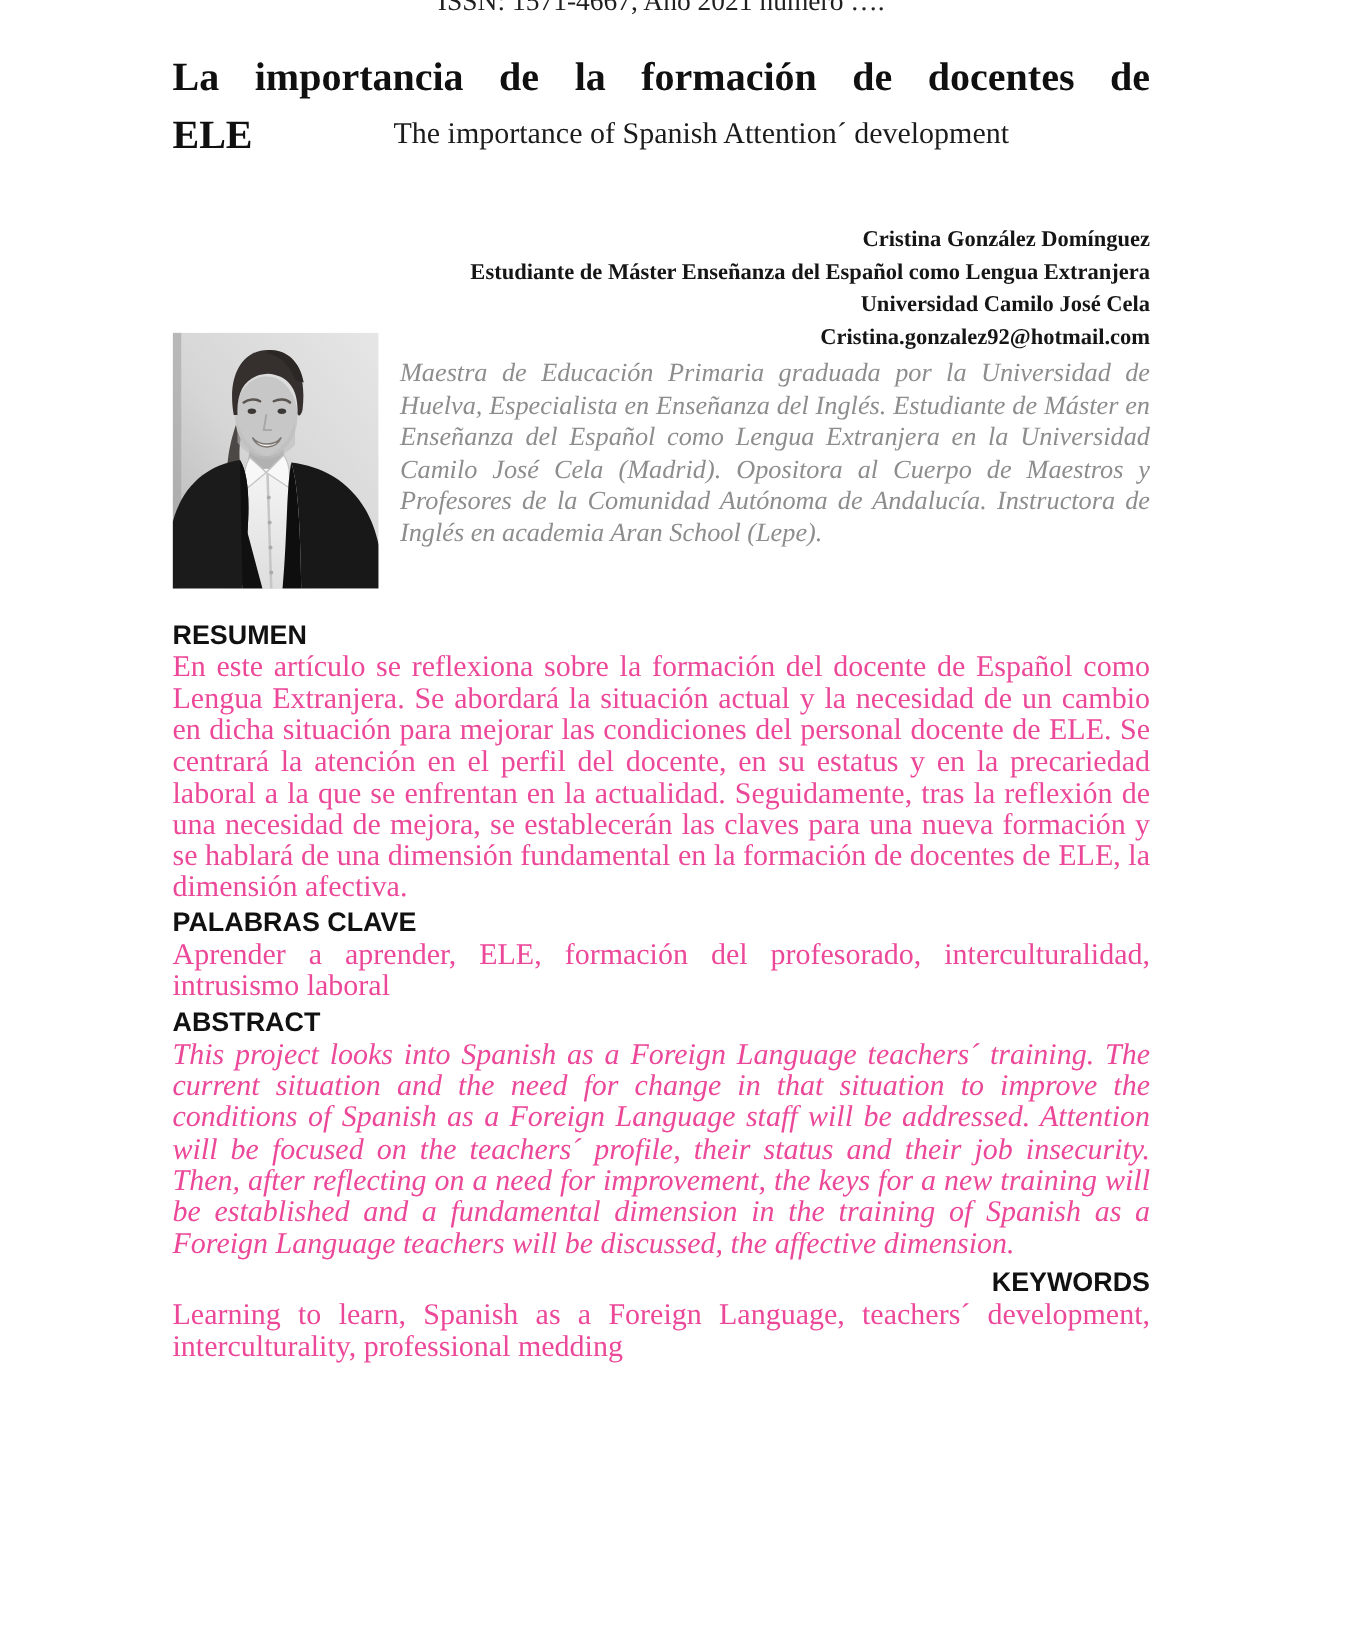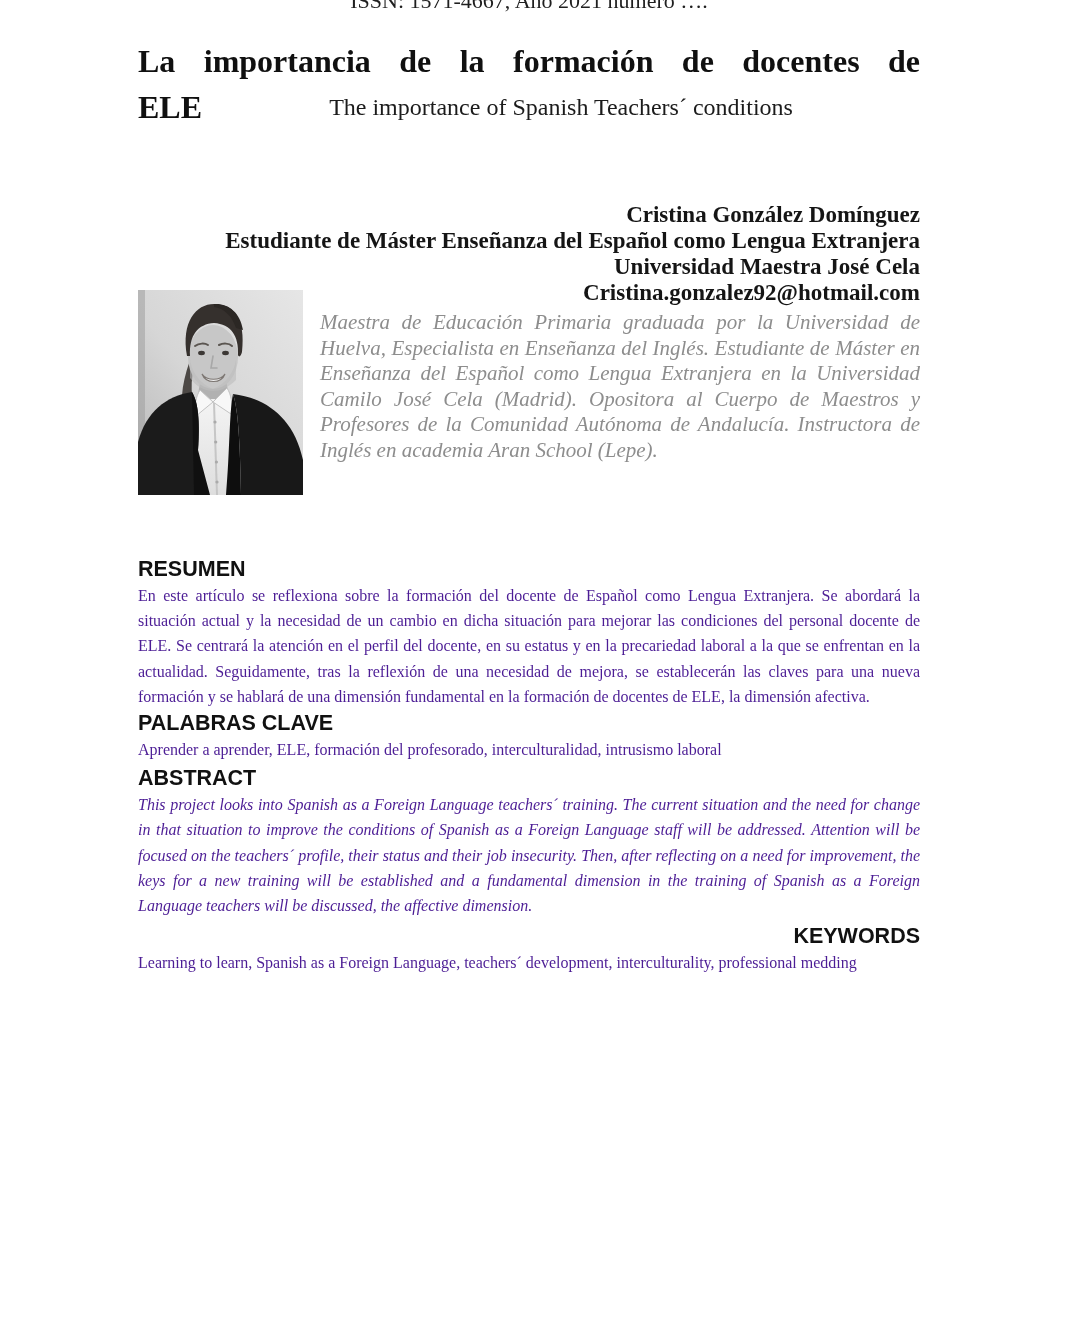--- a/index.html
+++ b/index.html
@@ -40,24 +40,24 @@
   }
   .title-l2 .sub {
     flex: 1;
     text-align: center;
     font-size: 24px;
     font-weight: normal;
     color: #1b1b1b;
   }
 
   .author {
-    margin-top: 72px;
+    margin-top: 48px;
     text-align: right;
     font-weight: bold;
-    font-size: 23px;
+    font-size: 18px;
     line-height: 26px;
     color: #151515;
   }
 
   .bio-row { margin-top: -16px; display: flex; }
   .photo-wrap {
     flex: 0 0 165px;
     width: 165px; height: 205px;
     overflow: hidden;
   }
@@ -74,48 +74,48 @@
   }
 
   .sec-h {
     font-family: "Liberation Sans", "DejaVu Sans", sans-serif;
     font-weight: bold;
     font-size: 21.5px;
     line-height: 24px;
     color: #111111;
   }
   .sec-p {
-    font-size: 16px;
+    font-size: 24px;
     line-height: 25.2px;
     text-align: justify;
-    color: #4c1d95;
+    color: #ec4899;
   }
   .italic { font-style: italic; }
-  .mt-resumen { margin-top: 62px; }
+  .mt-resumen { margin-top: 25px; }
   .mt-2 { margin-top: 2px; }
   .mt-4 { margin-top: 4px; }
   .mt-6 { margin-top: 6px; text-align: right; }
 </style>
 </head>
 <body>
 
 <div class="page">
 
   <div class="issn">ISSN: 1571-4667, Año 2021 numero ….</div>
 
   <div class="title-l1">La importancia de la formación de docentes de</div>
   <div class="title-l2">
     <span>ELE</span>
-    <span class="sub">The importance of Spanish Teachers´ conditions</span>
+    <span class="sub">The importance of Spanish Attention´ development</span>
   </div>
 
   <div class="author">
     <div>Cristina González Domínguez</div>
     <div>Estudiante de Máster Enseñanza del Español como Lengua Extranjera</div>
-    <div>Universidad Maestra José Cela</div>
+    <div>Universidad Camilo José Cela</div>
     <div>Cristina.gonzalez92@hotmail.com</div>
   </div>
 
   <div class="bio-row">
     <div class="photo-wrap">
       <svg viewBox="0 0 165 205" xmlns="http://www.w3.org/2000/svg">
         <defs>
           <linearGradient id="bgGrad" x1="1" y1="0" x2="0" y2="1">
             <stop offset="0" stop-color="#e6e6e6"></stop>
             <stop offset="0.55" stop-color="#d6d6d6"></stop>

